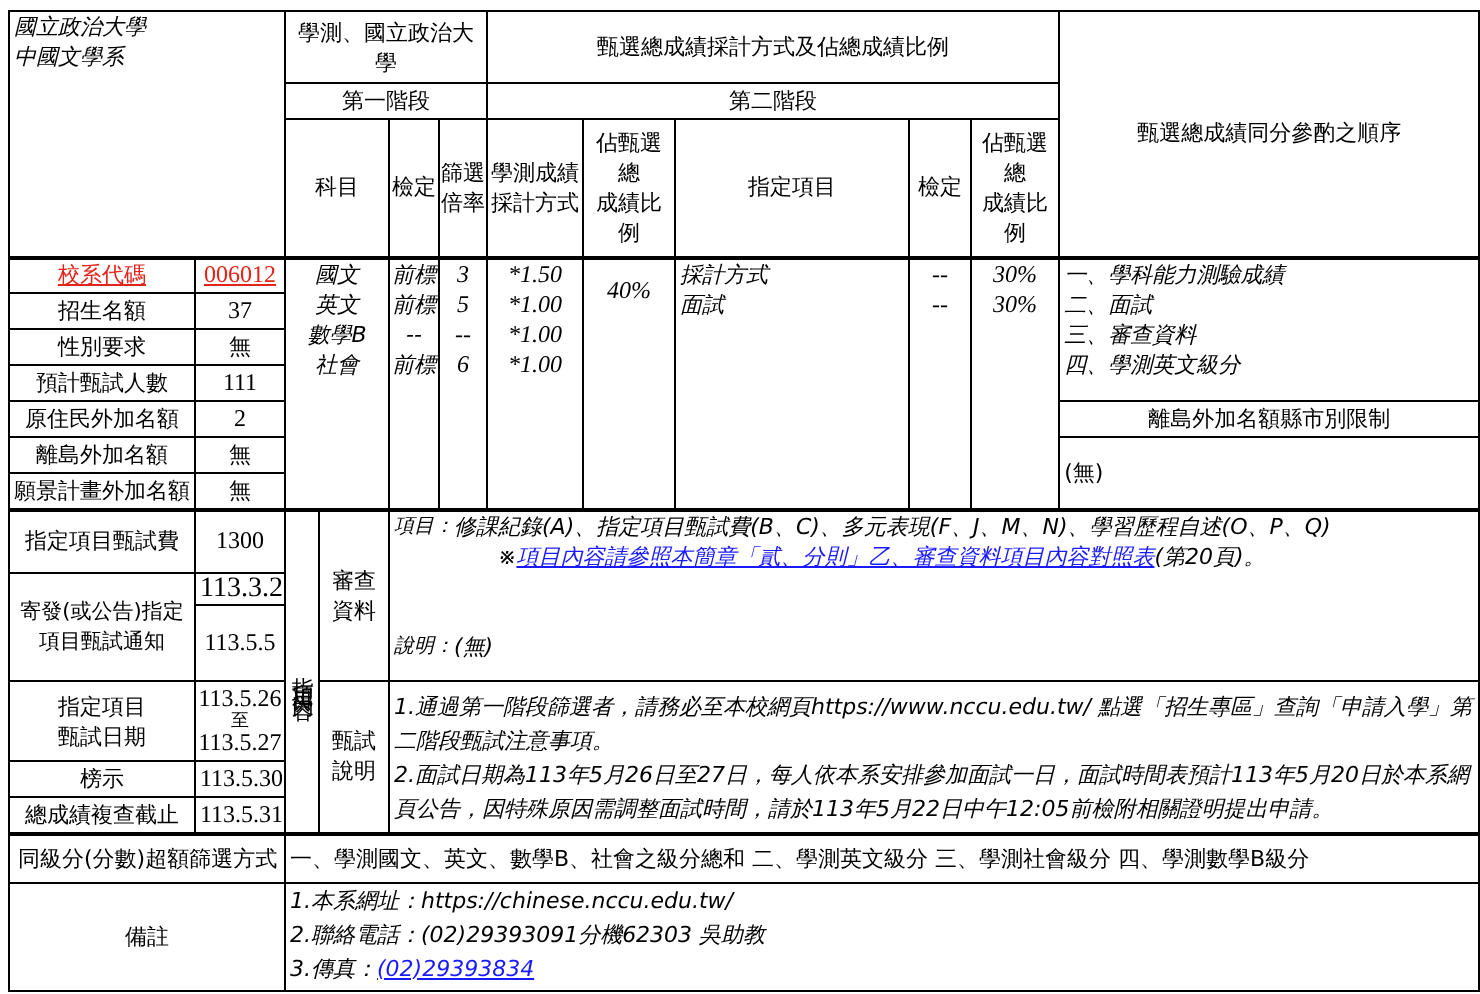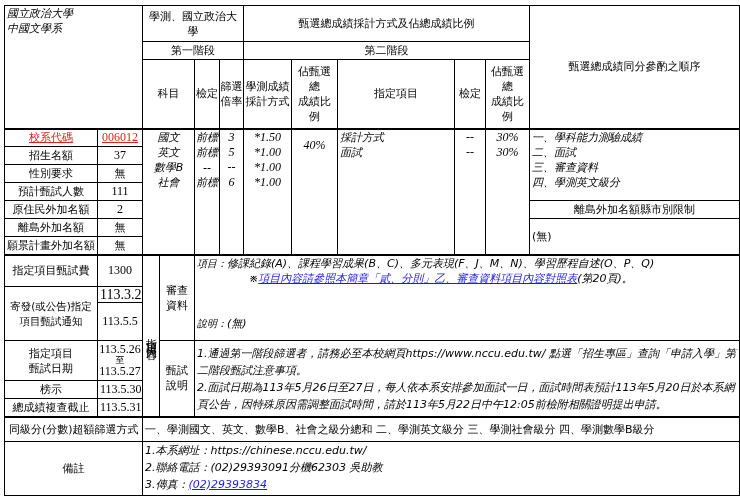--- a/index.html
+++ b/index.html
@@ -178,21 +178,21 @@
     <td rowspan="6" class="c" style="padding:0">
       <div class="vertical">指定項目內容</div>
     </td>
     <td rowspan="3" class="c">
       <div>審查</div>
       <div>資料</div>
     </td>
     <td colspan="8" rowspan="3" class="l t">
       <div style="display:flex">
         <span class="small" style="white-space:nowrap">項目：</span>
-        <span>修課紀錄(A)、課程學習成果(B、C)、多元表現(F、J、M、N)、學習歷程自述(O、P、Q)</span>
+        <span>修課紀錄(A)、指定項目甄試費(B、C)、多元表現(F、J、M、N)、學習歷程自述(O、P、Q)</span>
       </div>
       <div style="padding-left:52px">
         <span>※</span><a href="#">項目內容請參照本簡章「貳、分則」乙、審查資料項目內容對照表</a><span>(第20頁)。</span>
       </div>
       <div style="display:flex;margin-top:30px">
         <span class="small" style="white-space:nowrap">說明：</span>
         <span>(無)</span>
       </div>
     </td>
   </tr>

